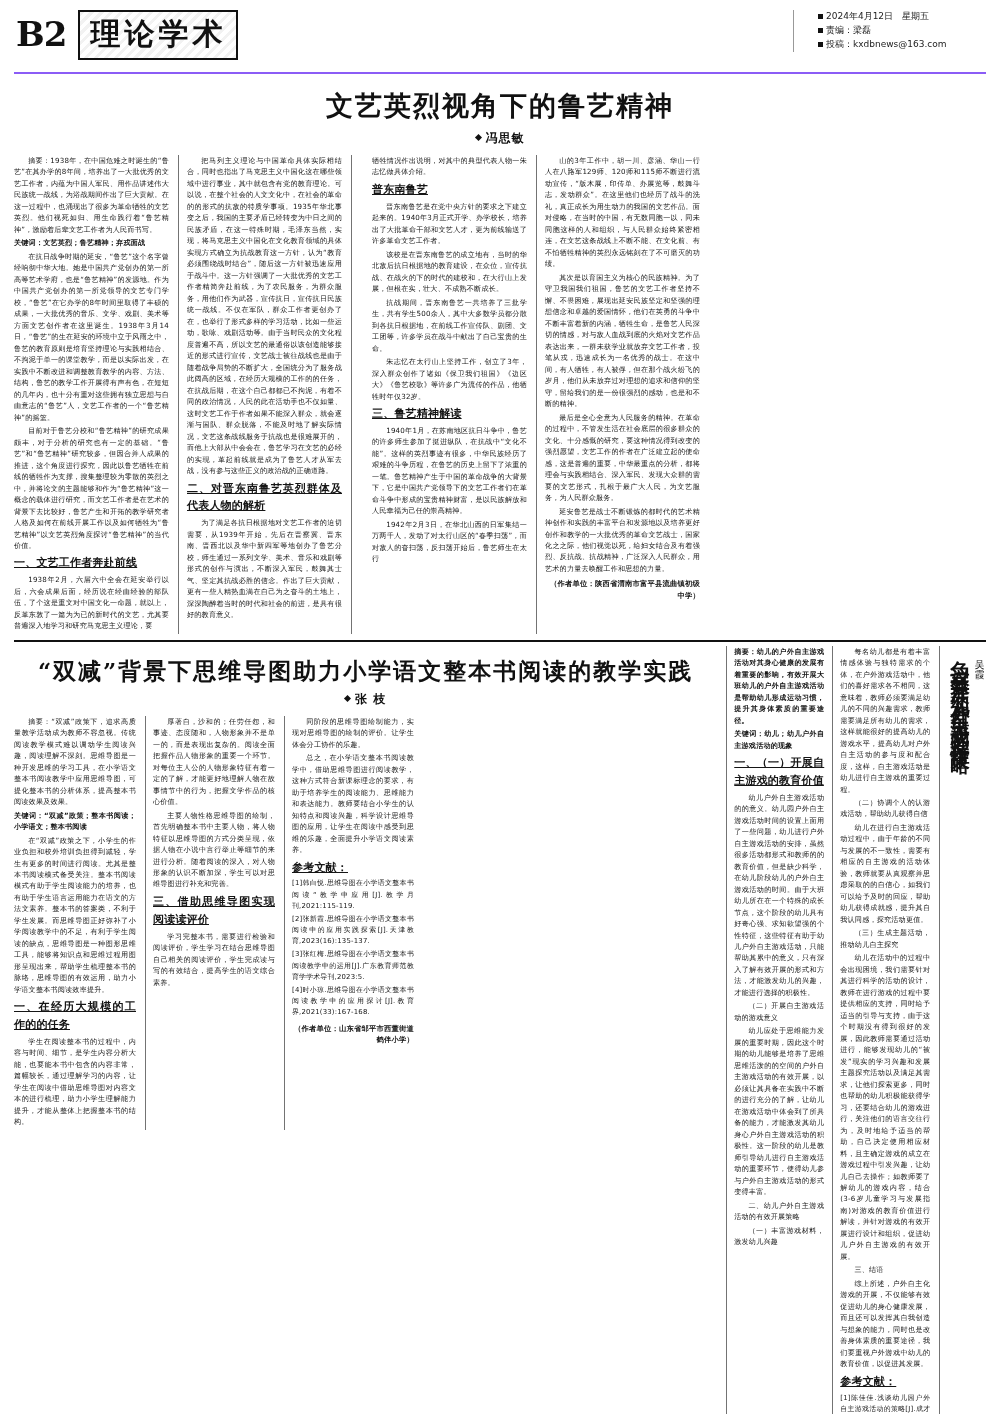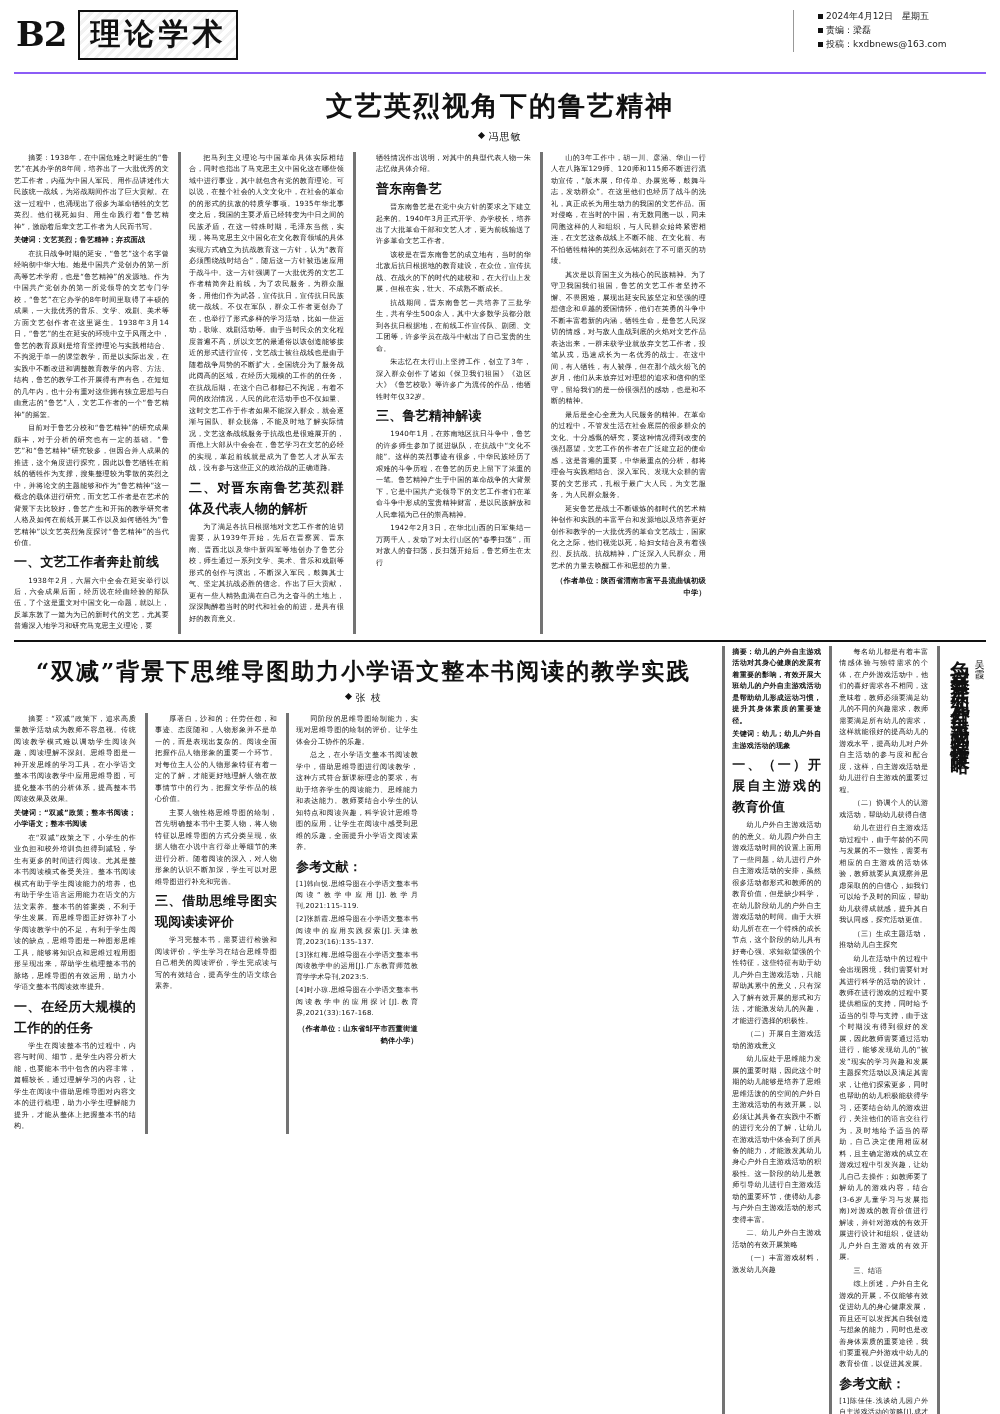--- a/index.html
+++ b/index.html
@@ -59,39 +59,40 @@
   
   .art{position:relative;}
   .art-title{
     text-align:center;
     font-family:"DejaVu Serif","Liberation Serif",serif;
     font-weight:700;
     letter-spacing:2px;
   }
   .t1{font-size:27px;margin:14px 0 6px 0;}
   .byline{
-    text-align:center;font-size:10px;margin-bottom:8px;
+    text-align:center;font-size:12px;margin-bottom:8px;
     letter-spacing:1px;
+    font-weight:bold;
   }
   .byline .dot{display:inline-block;width:5px;height:5px;background:#111;
     transform:rotate(45deg);margin:0 5px 2px 0;}
   .col{
     font-size:7.1px;
     line-height:1.62;
     text-align:justify;
     color:#151515;
     letter-spacing:.2px;
   }
   .col p{margin:0 0 2px 0;text-indent:2em;}
   .col p.noind{text-indent:0;}
   .col h4{
-    font-size:13px;margin:3px 0 2px 0;font-weight:700;text-indent:0;
+    font-size:11px;margin:3px 0 2px 0;font-weight:700;text-indent:0;text-decoration:underline;
   }
   .abs{font-weight:700;}
-  .vline{border-left:3px solid #737373;}
+  .vline{border-left:1px solid #737373;}
 
   
   .a1-wrap{display:flex;gap:9px;}
   .a1-main{flex:1;}
   .a1-cols{display:flex;gap:9px;}
   .a1-cols .col{width:155px;}
 
   
   .t2{font-size:23px;margin:10px 0 4px 0;}
   .a2-wrap{display:flex;gap:9px;}

